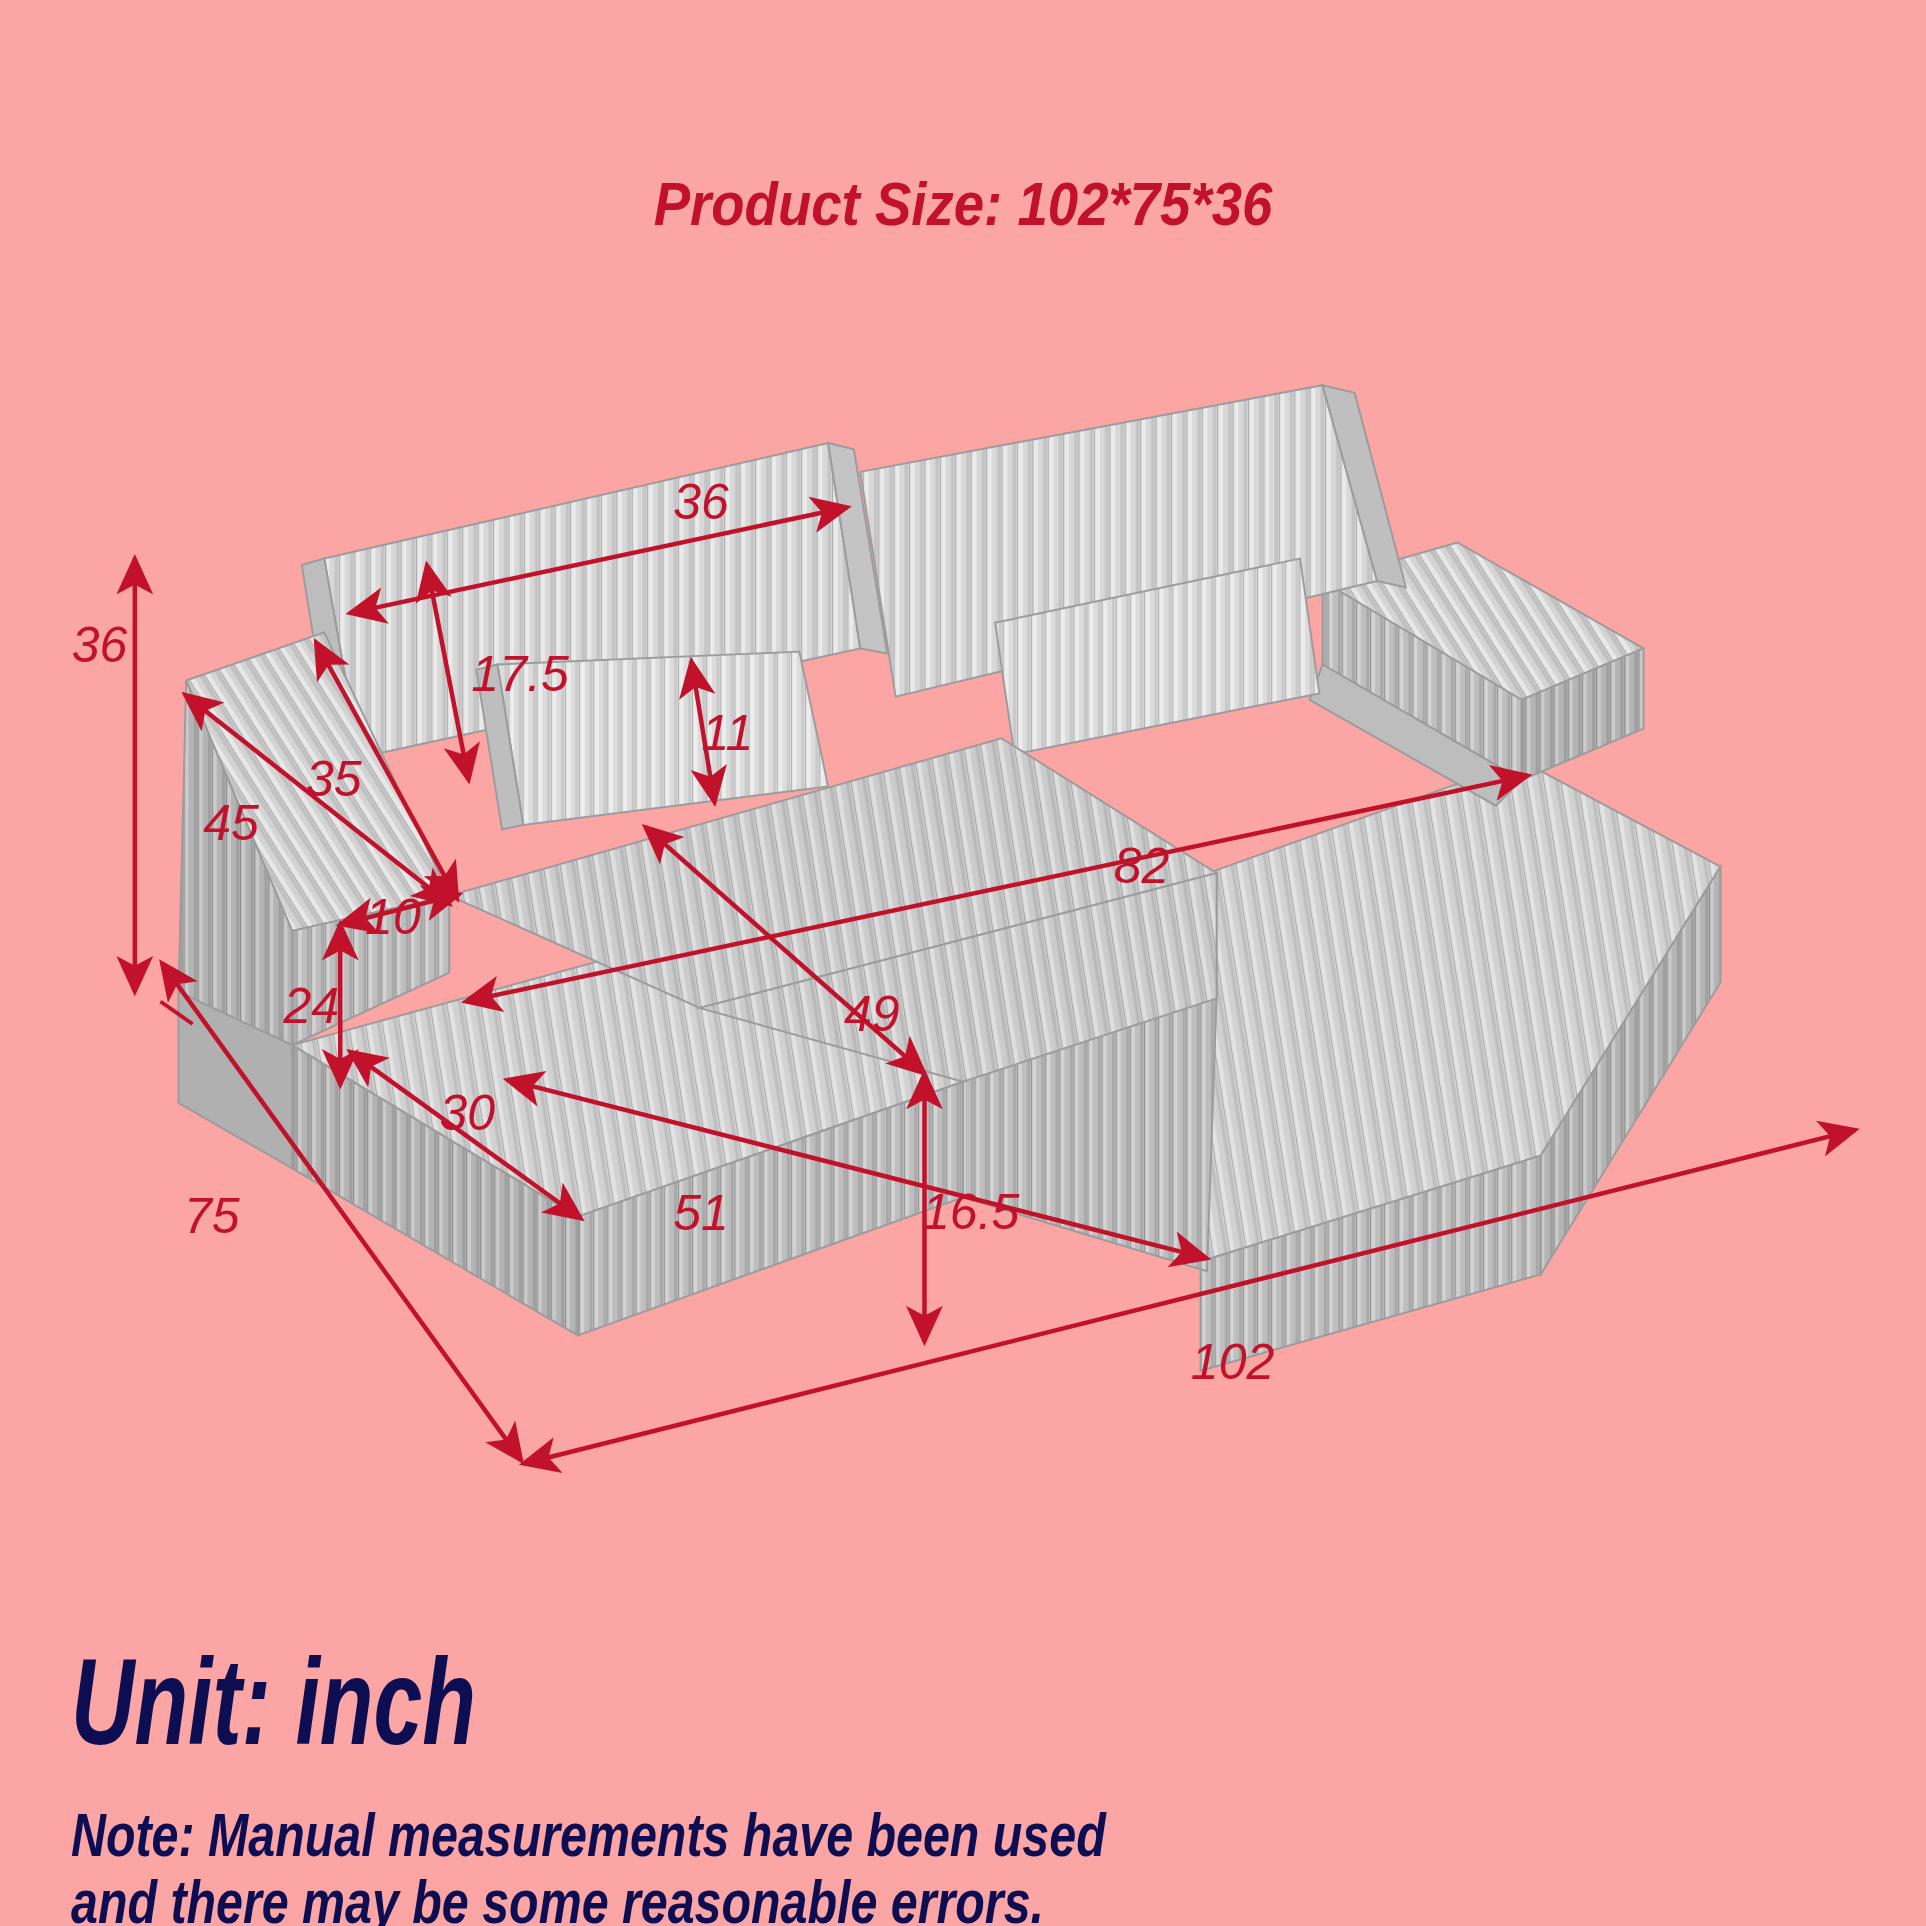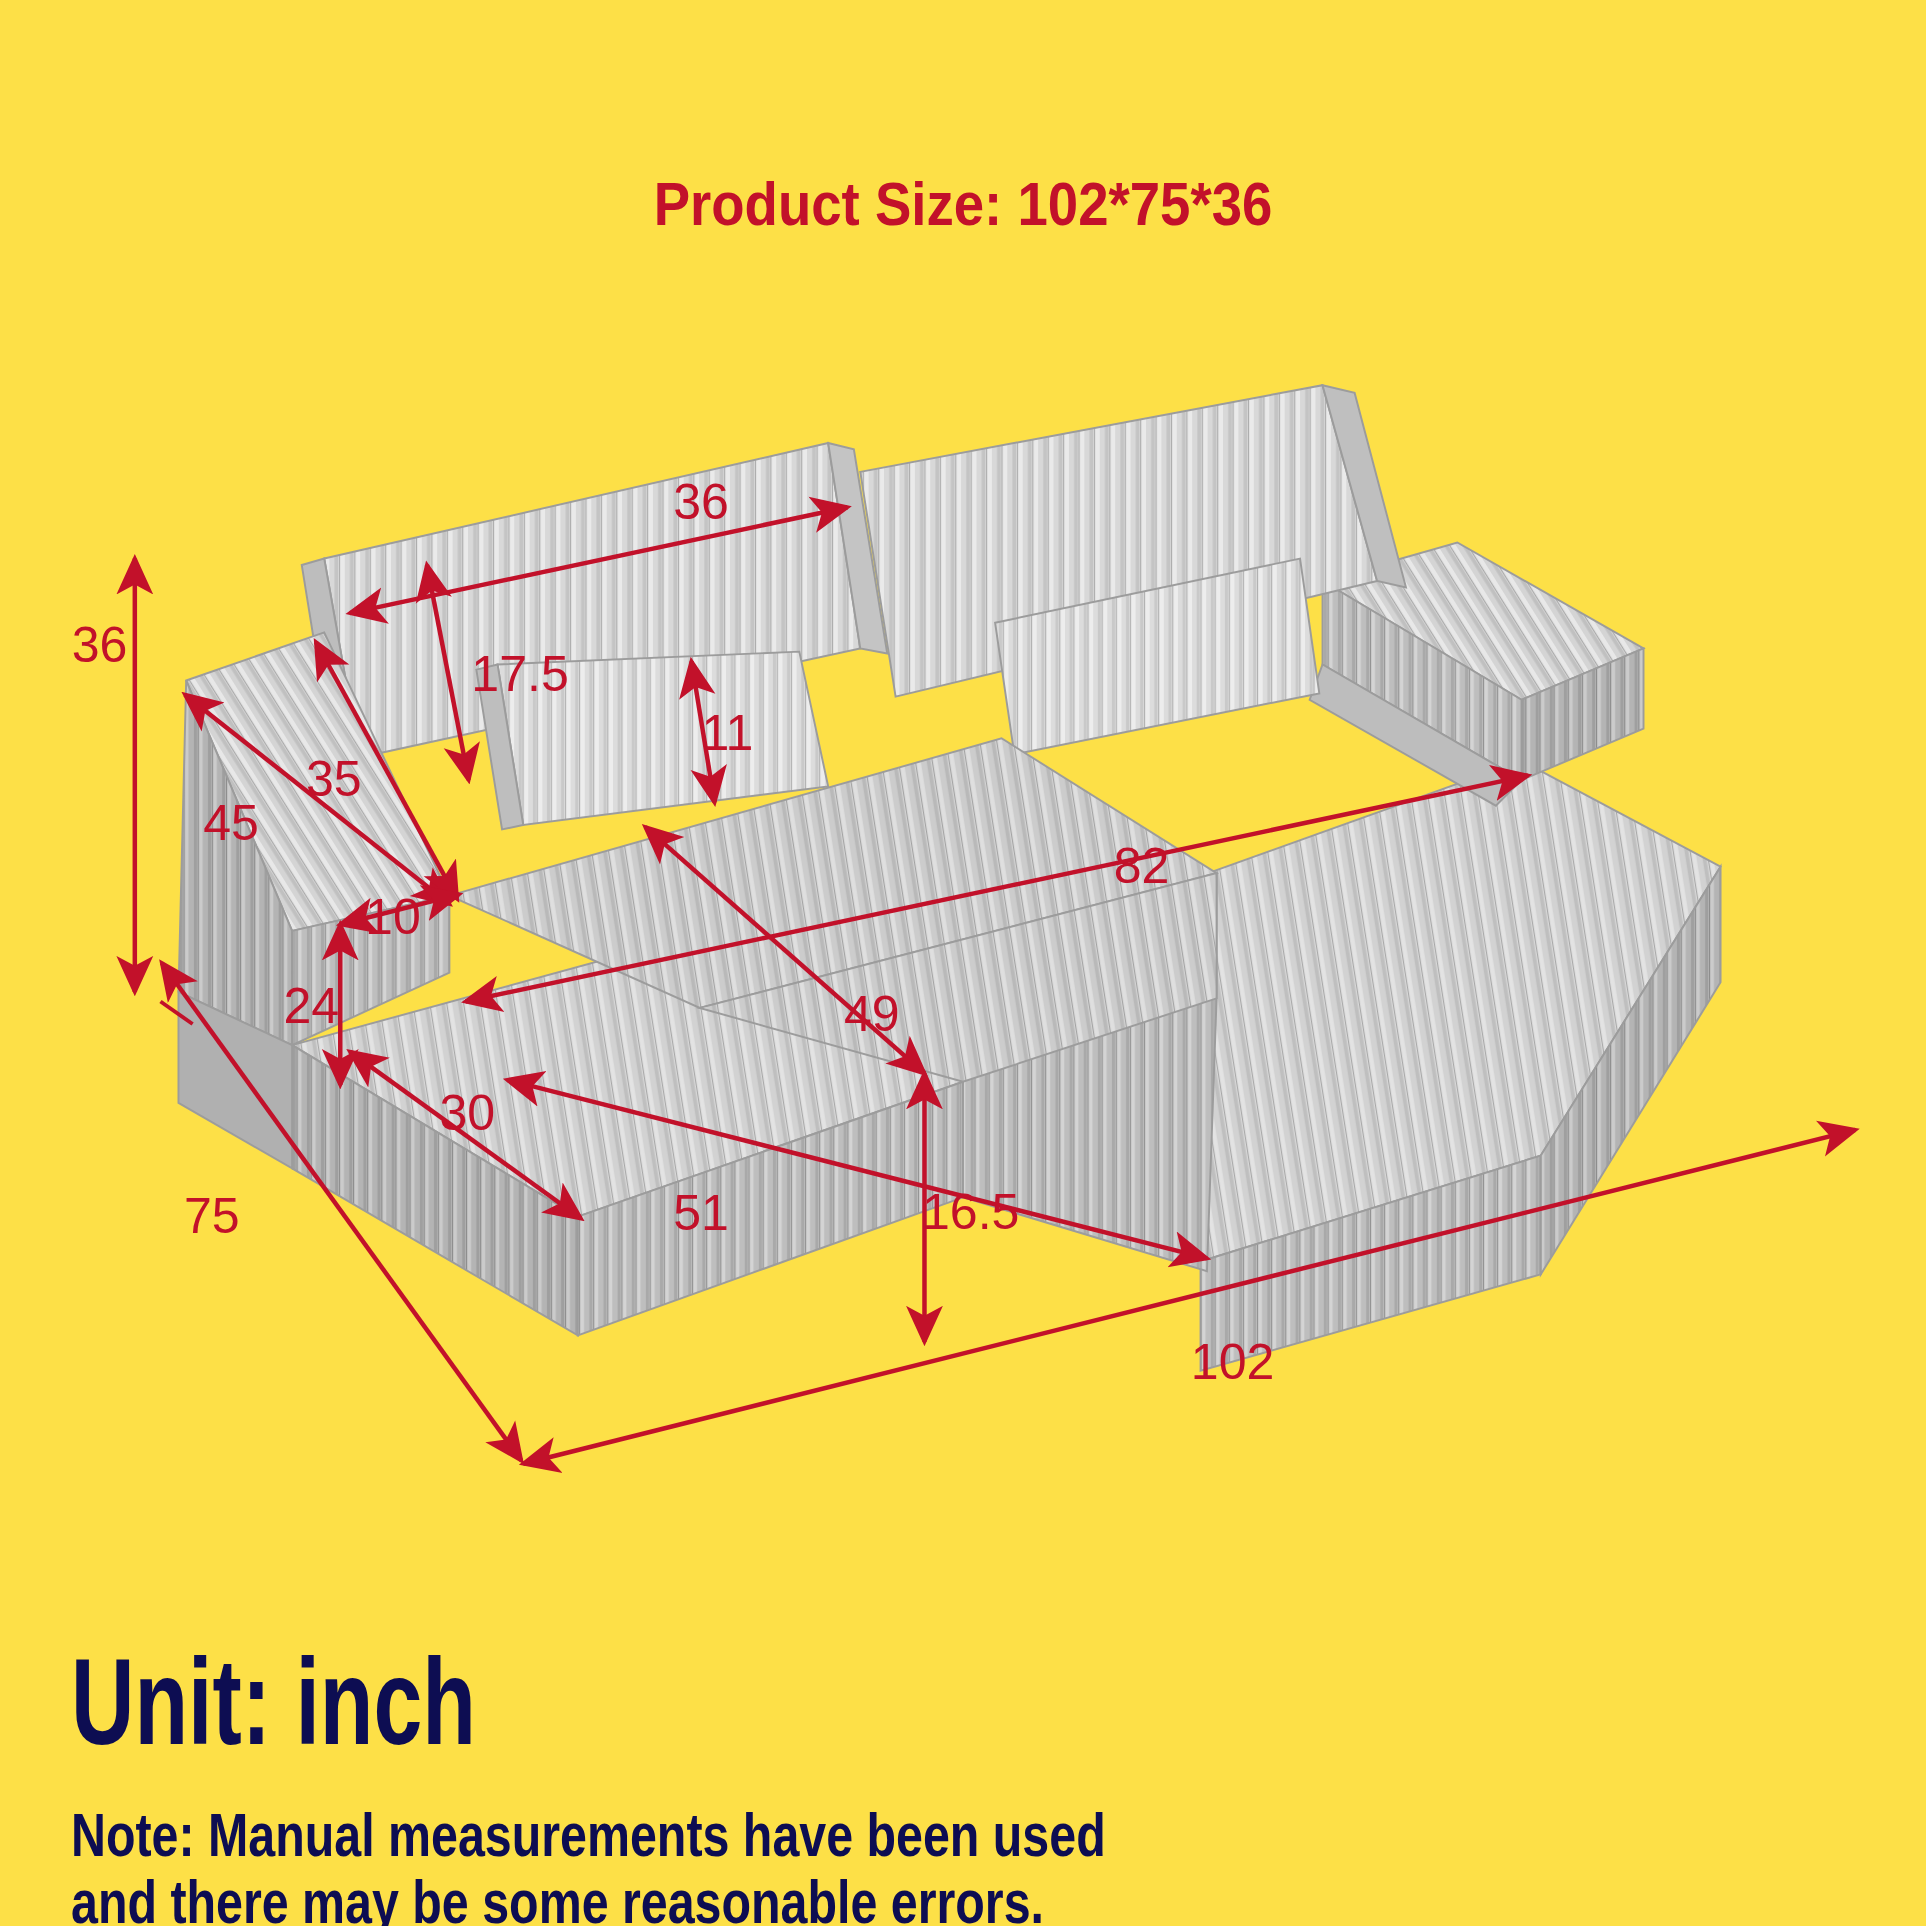--- a/index.html
+++ b/index.html
@@ -10,21 +10,22 @@
   body {
     width: 1926px;
     height: 1926px;
     position: relative;
     font-family: "Liberation Sans", sans-serif;
     overflow: hidden;
   }
   #root {
     position: absolute;
     inset: 0;
-    background: #fde047;
+    background: #fca5a5;
+    font-style: italic;
   }
 
   
   .title {
     position: absolute;
     top: 168px;
     left: 0;
     width: 1926px;
     text-align: center;
     color: #C2112A;

